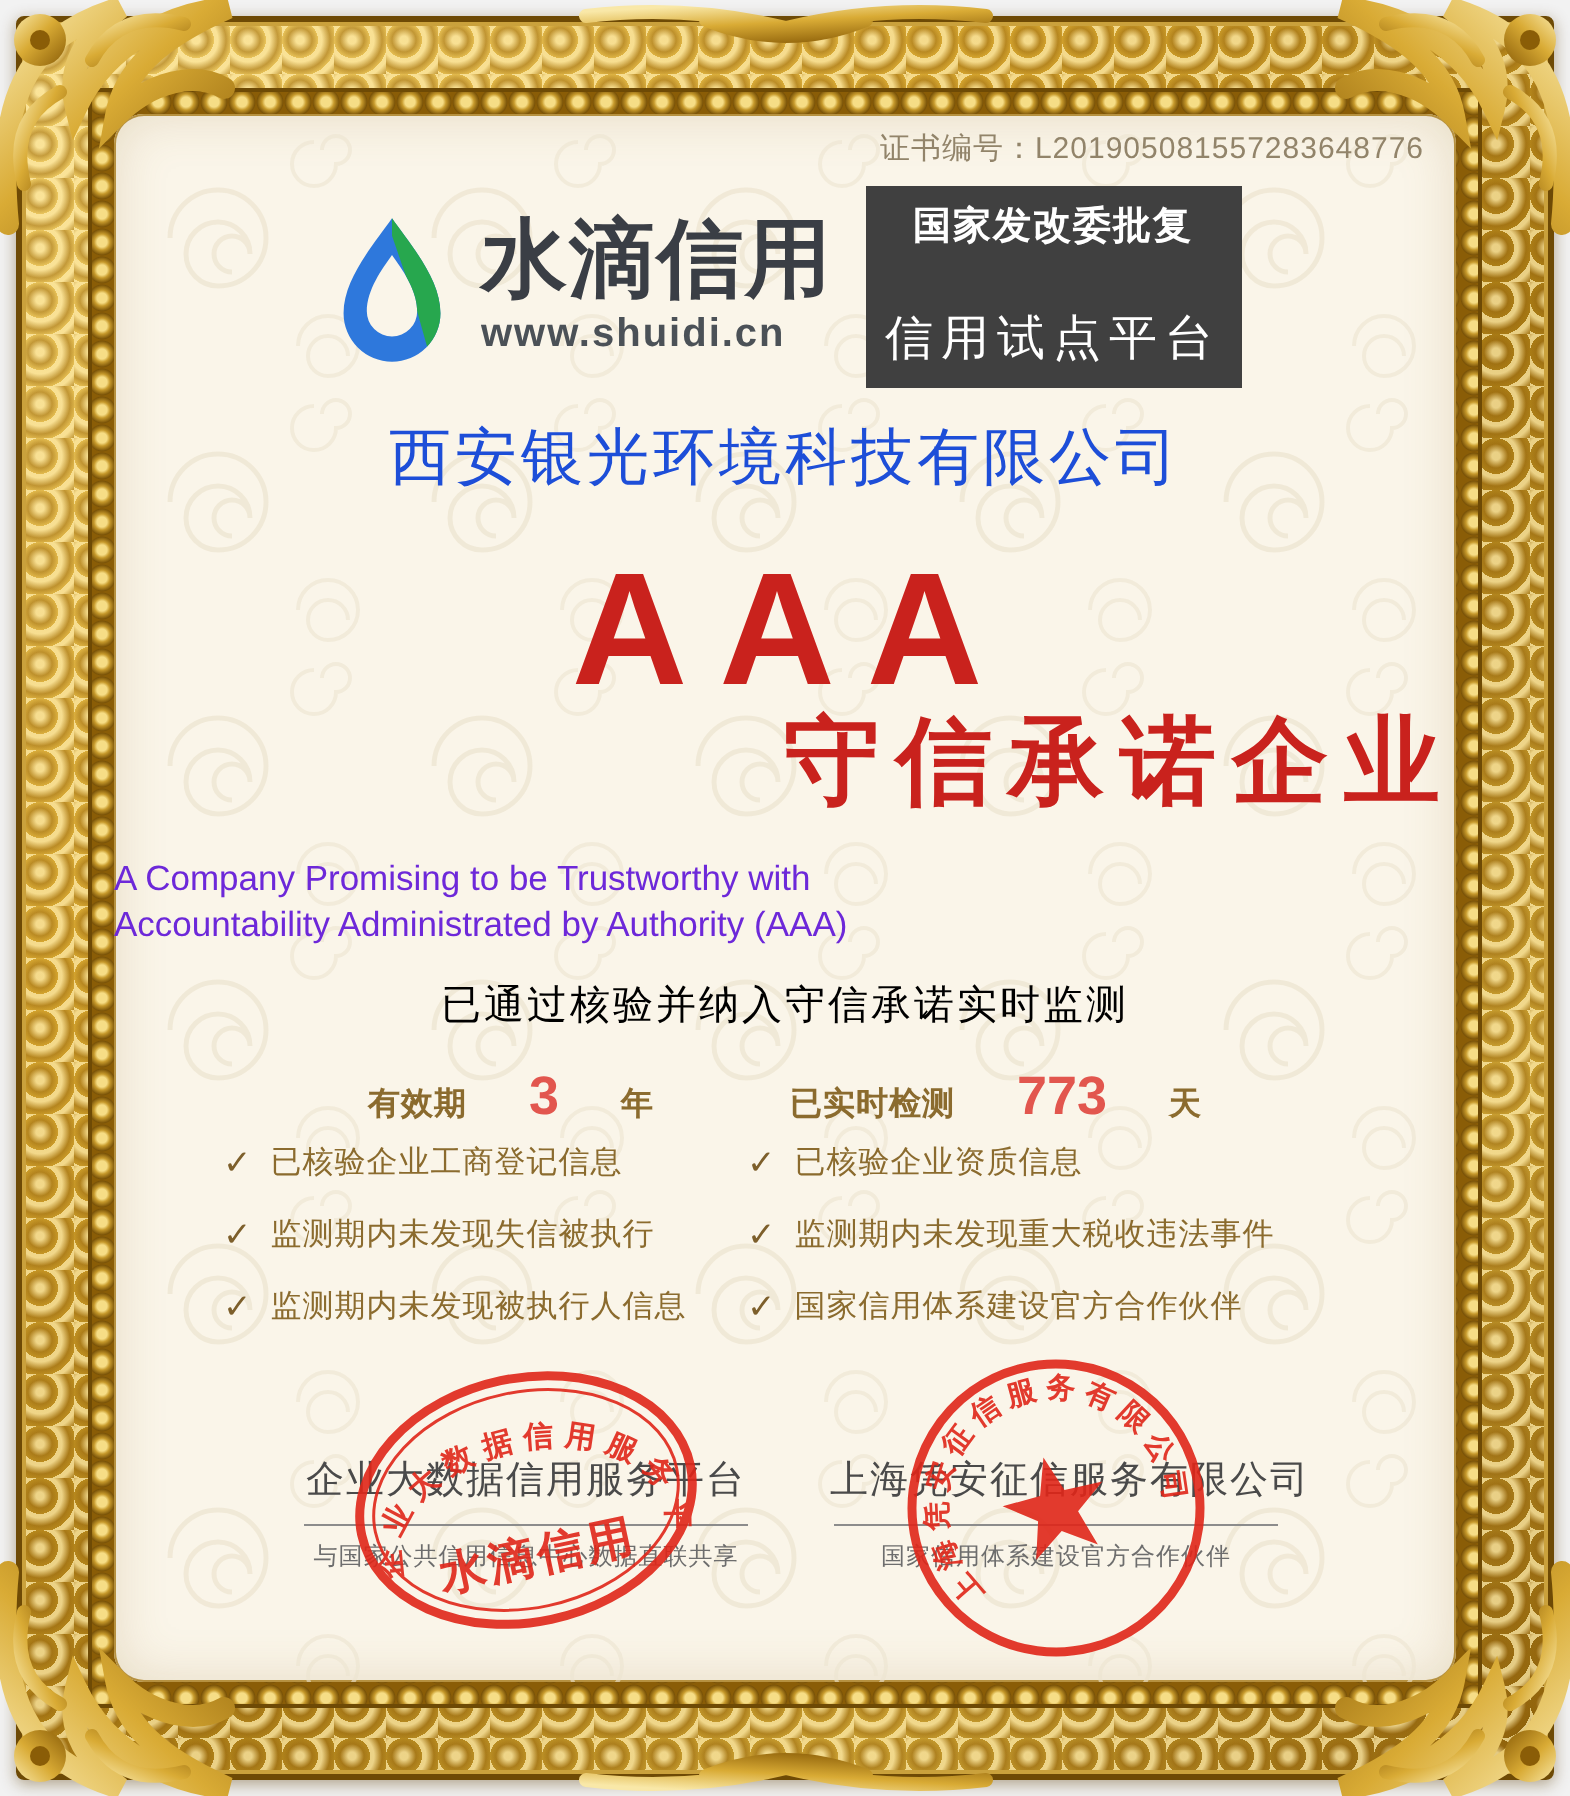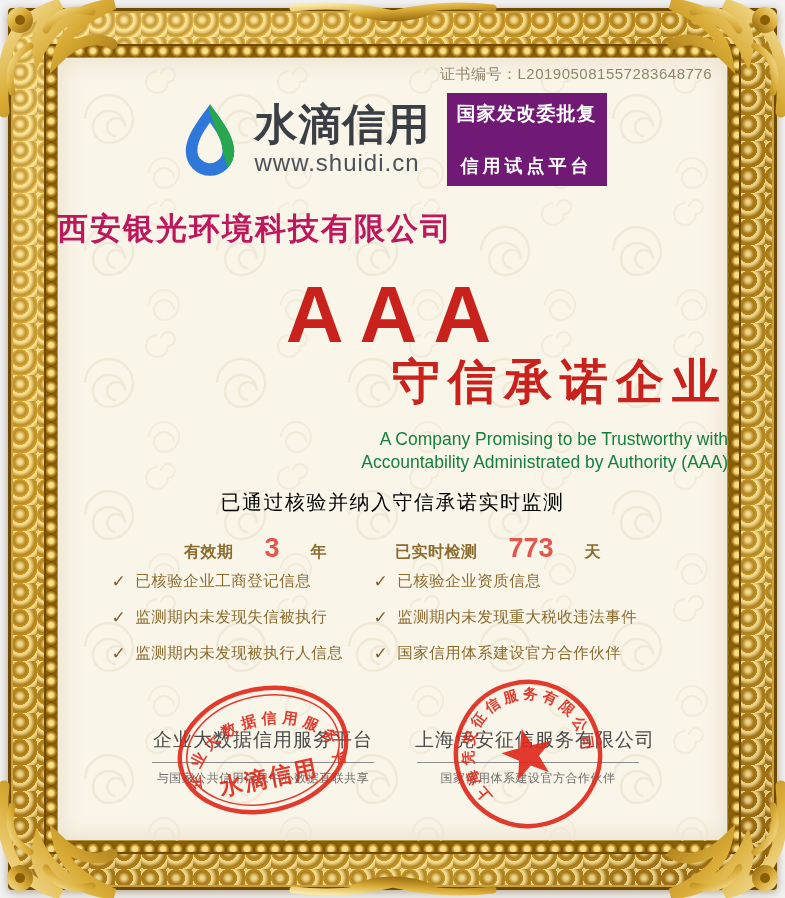--- a/index.html
+++ b/index.html
@@ -29,20 +29,21 @@
       radial-gradient(circle at 7px 7px, #f6dd86 0 2.5px, #c79a2c 4px, #7a5308 6.5px, rgba(0,0,0,0) 7px),
       #8a5d07;
     background-size:14px 14px;
     box-shadow:0 0 0 2px #6e4a05 inset;
   }
   .paper {
     position:absolute; inset:57px;
     background:#faf5e9;
     box-shadow:0 0 0 1px #b69140 inset, 0 0 26px rgba(160,125,55,.22) inset;
     overflow:hidden;
+    border-radius:15px;
   }
   .swirls { position:absolute; inset:0; z-index:0; opacity:.6; }
   .corner-orn { position:absolute; width:124px; height:124px; z-index:3; }
   .corner-orn.tl { left:-4px; top:-4px; }
   .corner-orn.tr { right:-4px; top:-4px; transform:scaleX(-1); }
   .corner-orn.bl { left:-4px; bottom:-4px; transform:scaleY(-1); }
   .corner-orn.br { right:-4px; bottom:-4px; transform:scale(-1,-1); }
   .crest { position:absolute; left:50%; transform:translateX(-50%); width:220px; height:30px; z-index:3; }
   .crest.top { top:0; }
   .crest.bottom { bottom:0; transform:translateX(-50%) scaleY(-1); }
@@ -55,47 +56,47 @@
     font-size:15px; letter-spacing:.5px; color:#92846a;
   }
 
   .header-row {
     position:absolute; top:36px; left:0; width:100%;
     display:flex; justify-content:center; align-items:center;
   }
   .drop-logo { width:62px; height:76px; flex:0 0 auto; }
   .brand-text { margin-left:14px; text-align:left; }
   .brand-name { font-size:43px; line-height:1.05; font-weight:600; color:#3a3e45; letter-spacing:1px; }
-  .brand-url  { font-size:24px; color:#4b5157; margin-top:2px; letter-spacing:1px; }
+  .brand-url  { font-size:20px; color:#4b5157; margin-top:2px; letter-spacing:1px;font-weight:bold; }
   .gov-badge {
-    margin-left:16px; background:#701a75; color:#fff;
+    margin-left:16px; background:#404040; color:#fff;
     padding:8px 10px; text-align:center;
   }
   .gov-badge .l1 { font-size:19px; font-weight:700; letter-spacing:1px; line-height:1.35; }
-  .gov-badge .l2 { font-size:18px; font-weight:700; letter-spacing:4px; line-height:1.35;margin-top:27px; }
+  .gov-badge .l2 { font-size:24px; font-weight:400; letter-spacing:4px; line-height:1.35;margin-top:27px; }
 
   .company {
-    position:absolute; top:151px; width:100%; 
-    font-size:31px; font-weight:700; color:#be185d; letter-spacing:2px;
+    position:absolute; top:151px; width:100%; text-align:center;
+    font-size:31px; font-weight:400; color:#1d4ed8; letter-spacing:2px;
   }
 
   .grade {
     position:absolute; top:218px; width:100%; text-align:center;
     font-size:80px; font-weight:700; color:#c9221d;
     letter-spacing:16px; padding-left:8px; line-height:1;
   }
   .grade-title {
     position:absolute; top:297px; width:100%; text-align:right;
     font-size:48px; font-weight:700; color:#c9221d;
     letter-spacing:8px; padding-left:8px; line-height:1.15;
   }
 
   .subtitle-en {
-    position:absolute; top:371px; width:100%; text-align:right;
-    font-size:17.5px; color:#15803d; line-height:1.3;
+    position:absolute; top:371px; width:100%; text-align:left;
+    font-size:17.5px; color:#6d28d9; line-height:1.3;
   }
 
   .status-line {
     position:absolute; top:432px; width:100%; text-align:center;
     font-size:20px; color:#000000; letter-spacing:1.5px;
   }
 
   .validity {
     position:absolute; top:476px; width:100%;
     display:flex; justify-content:center; align-items:baseline;

